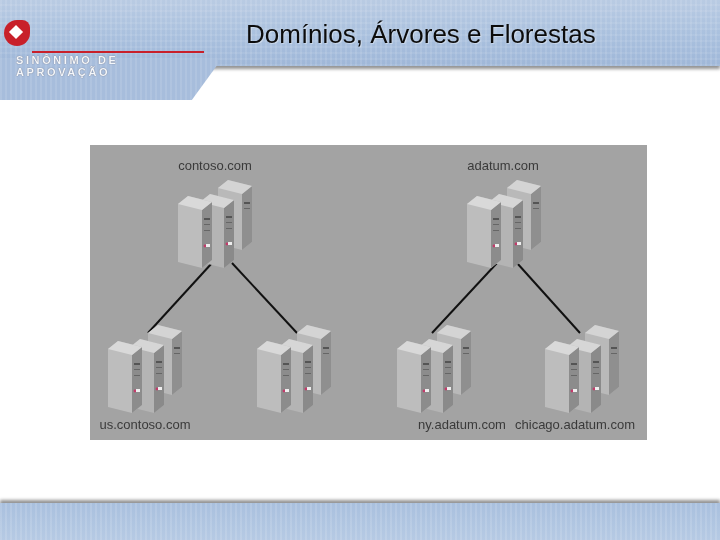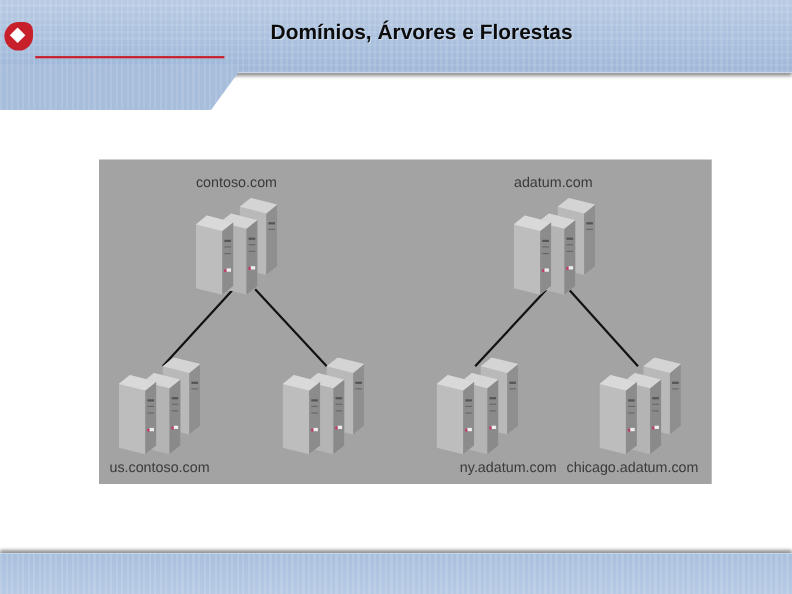--- a/index.html
+++ b/index.html
@@ -38,21 +38,21 @@
     position:absolute; left:30px; top:0; font-family:"Liberation Sans", sans-serif;
     font-weight:bold; font-size:33px; color:#1f2b6e; letter-spacing:0px; line-height:36px;
   }
   .logo-text .red { color:#c8202a; }
   .logo-line { position:absolute; left:30px; top:35px; width:172px; height:2px; background:#c8202a; }
   .logo-tagline {
     position:absolute; left:14px; top:38px; font-size:11px; font-weight:bold; color:#f4f7fb;
     letter-spacing:2.6px; text-shadow:0 0 1px #556;
   }
   .title {
-    position:absolute; left:246px; top:19px; font-size:19px; font-weight:bold; color:#0c0c0c;
+    position:absolute; left:246px; top:19px; font-size:26px; font-weight:normal; color:#0c0c0c;
     text-shadow: 1px 1px 0 rgba(255,255,255,0.35);
   }
   .footer-band {
     position:absolute; left:0; top:503px; width:720px; height:37px;
     background: linear-gradient(180deg,#a9c0de 0%,#b6cae4 100%);
     box-shadow: 0 -3px 3px rgba(60,60,60,0.55);
   }
   .footer-band::before {
     content:""; position:absolute; inset:0;
     background: repeating-linear-gradient(90deg, rgba(255,255,255,0.12) 0 2px, transparent 2px 5px);
@@ -66,20 +66,21 @@
 <body>
 
 <div class="header-band"></div>
 <div class="header-tab">
     <div class="header-tab-inner"></div>
   </div>
 
 <div class="logo">
   <div class="logo-mark"></div>
   <div class="logo-line"></div>
+  <div class="logo-tagline">SINÔNIMO DE APROVAÇÃO</div>
 </div>
 
 <div class="title">Domínios, Árvores e Florestas</div>
 
 <div class="diagram">
   <svg class="lines" width="557" height="295">
     <line x1="122" y1="118" x2="58" y2="188" stroke="#111" stroke-width="2"></line>
     <line x1="142" y1="118" x2="207" y2="188" stroke="#111" stroke-width="2"></line>
     <line x1="407" y1="118" x2="342" y2="188" stroke="#111" stroke-width="2"></line>
     <line x1="427" y1="118" x2="490" y2="188" stroke="#111" stroke-width="2"></line>

